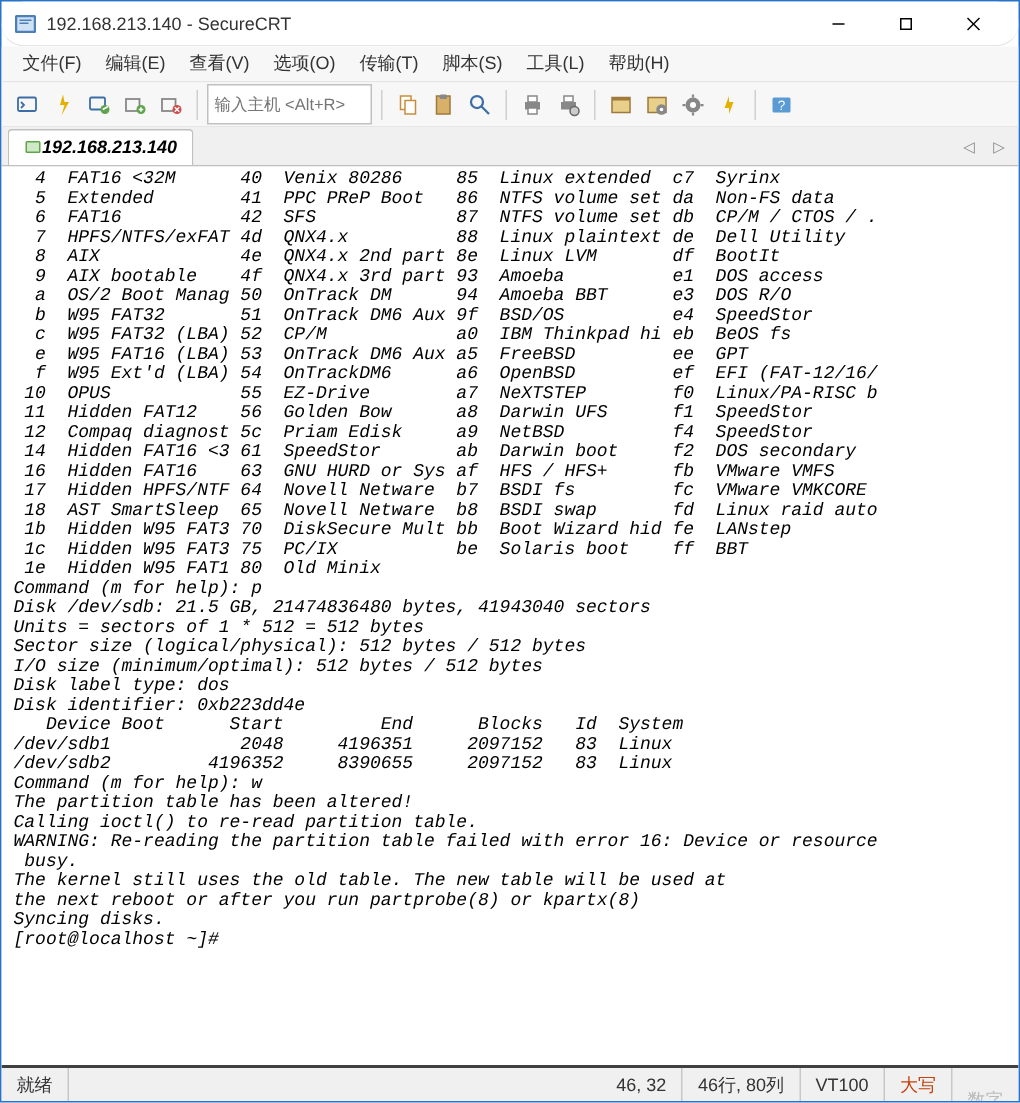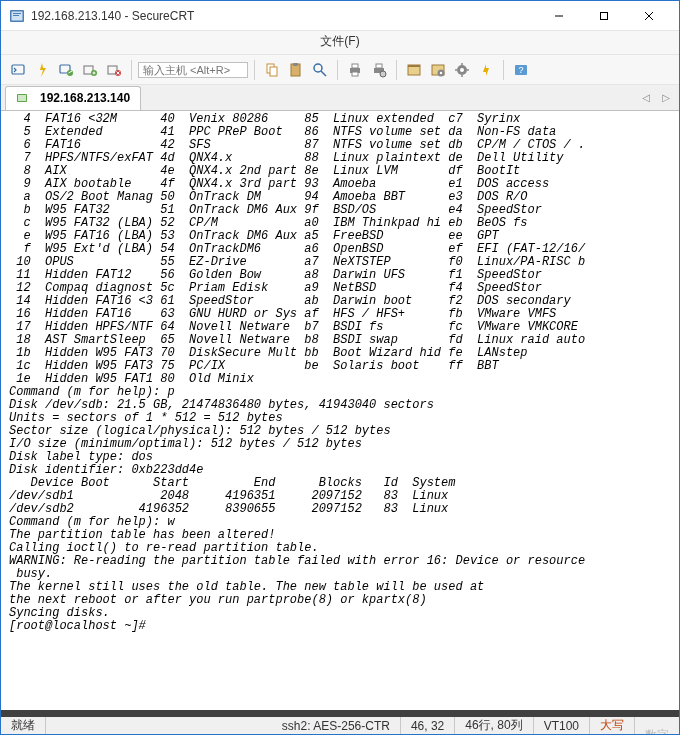--- a/index.html
+++ b/index.html
@@ -1,34 +1,34 @@
 <!DOCTYPE html>
 <html><head>
 <meta charset="utf-8">
 <style>
 * { margin:0; padding:0; box-sizing:border-box; }
 body { font-family:Tahoma,"Microsoft YaHei",sans-serif; font-size:12px; background:#fff; width:680px; height:735px; overflow:hidden; border:1px solid #2773c9; display:flex; flex-direction:column; }
-.titlebar { display:flex; align-items:center; height:30px; background:#fff; padding:0 8px; border-bottom:1px solid #e5e5e5; }
+.titlebar { display:flex; align-items:center; height:30px; background:#fff; padding:0 8px; border-bottom:1px solid #e5e5e5;border-radius:15px; }
 .title-icon { width:16px; height:16px; margin-right:6px; display:inline-flex; }
 .title-text { flex:1; font-size:12px; color:#333; }
 .win-btn { width:45px; height:29px; display:flex; align-items:center; justify-content:center; cursor:pointer; }
-.menubar { display:flex; align-items:center; height:24px; padding:0 8px; gap:4px; border-bottom:1px solid #e5e5e5; background:#f7f7f7;flex-direction:column; }
+.menubar { display:flex; align-items:center; height:24px; padding:0 8px; gap:4px; border-bottom:1px solid #e5e5e5; background:#f7f7f7; }
 .menu-item { padding:2px 6px; cursor:pointer; color:#333; }
 .toolbar-row { display:flex; align-items:center; height:30px; padding:2px 6px; gap:2px; border-bottom:1px solid #e5e5e5; background:#f7f7f7; }
 .tb-btn { width:22px; height:22px; display:flex; align-items:center; justify-content:center; cursor:pointer; border:1px solid transparent; border-radius:2px; }
-.host-input { height:16px; width:110px; border:1px solid #c0c0c0; font-size:11px; padding:0 4px; color:#888; }
+.host-input { height:27px; width:110px; border:1px solid #c0c0c0; font-size:11px; padding:0 4px; color:#888; }
 .tb-sep { width:1px; height:20px; background:#d0d0d0; margin:0 4px; }
 .tabbar { display:flex; align-items:center; height:26px; background:#f0f0f0; border-bottom:1px solid #c0c0c0; padding:0 4px; }
-.tab { display:flex; align-items:center; gap:12px; height:24px; padding:0 10px; background:#fff; border:1px solid #c0c0c0; border-bottom:none; border-radius:3px 3px 0 0; font-weight:bold; cursor:pointer; }
+.tab { display:flex; align-items:center; gap:0; height:24px; padding:0 10px; background:#fff; border:1px solid #c0c0c0; border-bottom:none; border-radius:3px 3px 0 0; font-weight:bold; cursor:pointer;font-style:italic; }
 .tab-icon { width:12px; height:12px; }
 .tab-nav { margin-left:auto; display:flex; gap:2px; }
 .tab-nav-btn { width:18px; height:18px; display:flex; align-items:center; justify-content:center; cursor:pointer; color:#888; font-size:10px; }
 .terminal { flex:1; font-family:Consolas,"Courier New",monospace; font-size:12px; line-height:13px; color:#000; background:#fff; white-space:pre; padding:2px 8px; overflow:hidden;font-style:italic; }
 .term-row { display:block; }
-.statusbar { display:flex; align-items:center; height:24px; background:#f0f0f0; border-top:7px solid #404040; font-size:12px; color:#333; }
+.statusbar { display:flex; align-items:center; height:24px; background:#f0f0f0; border-top:2px solid #404040; font-size:12px; color:#333; }
 .sb-cell { padding:0 10px; border-right:1px solid #c8c8c8; height:100%; display:flex; align-items:center; }
 .sb-cell:last-child { border-right:none;margin-top:20px; }
 .sb-spacer { flex:1; }
 svg { display:block; }
 </style>
 </head>
 <body>
 
 <div class="titlebar">
   <span class="title-icon">
@@ -192,19 +192,18 @@
     <div class="tab-nav-btn">◁</div>
     <div class="tab-nav-btn">▷</div>
   </div>
 </div>
 
 <div class="terminal" id="terminal"><span class="term-row">  4  FAT16 &lt;32M      40  Venix 80286     85  Linux extended  c7  Syrinx</span><span class="term-row">  5  Extended        41  PPC PReP Boot   86  NTFS volume set da  Non-FS data</span><span class="term-row">  6  FAT16           42  SFS             87  NTFS volume set db  CP/M / CTOS / .</span><span class="term-row">  7  HPFS/NTFS/exFAT 4d  QNX4.x          88  Linux plaintext de  Dell Utility</span><span class="term-row">  8  AIX             4e  QNX4.x 2nd part 8e  Linux LVM       df  BootIt</span><span class="term-row">  9  AIX bootable    4f  QNX4.x 3rd part 93  Amoeba          e1  DOS access</span><span class="term-row">  a  OS/2 Boot Manag 50  OnTrack DM      94  Amoeba BBT      e3  DOS R/O</span><span class="term-row">  b  W95 FAT32       51  OnTrack DM6 Aux 9f  BSD/OS          e4  SpeedStor</span><span class="term-row">  c  W95 FAT32 (LBA) 52  CP/M            a0  IBM Thinkpad hi eb  BeOS fs</span><span class="term-row">  e  W95 FAT16 (LBA) 53  OnTrack DM6 Aux a5  FreeBSD         ee  GPT</span><span class="term-row">  f  W95 Ext'd (LBA) 54  OnTrackDM6      a6  OpenBSD         ef  EFI (FAT-12/16/</span><span class="term-row"> 10  OPUS            55  EZ-Drive        a7  NeXTSTEP        f0  Linux/PA-RISC b</span><span class="term-row"> 11  Hidden FAT12    56  Golden Bow      a8  Darwin UFS      f1  SpeedStor</span><span class="term-row"> 12  Compaq diagnost 5c  Priam Edisk     a9  NetBSD          f4  SpeedStor</span><span class="term-row"> 14  Hidden FAT16 &lt;3 61  SpeedStor       ab  Darwin boot     f2  DOS secondary</span><span class="term-row"> 16  Hidden FAT16    63  GNU HURD or Sys af  HFS / HFS+      fb  VMware VMFS</span><span class="term-row"> 17  Hidden HPFS/NTF 64  Novell Netware  b7  BSDI fs         fc  VMware VMKCORE</span><span class="term-row"> 18  AST SmartSleep  65  Novell Netware  b8  BSDI swap       fd  Linux raid auto</span><span class="term-row"> 1b  Hidden W95 FAT3 70  DiskSecure Mult bb  Boot Wizard hid fe  LANstep</span><span class="term-row"> 1c  Hidden W95 FAT3 75  PC/IX           be  Solaris boot    ff  BBT</span><span class="term-row"> 1e  Hidden W95 FAT1 80  Old Minix</span><span class="term-row"></span><span class="term-row">Command (m for help): p</span><span class="term-row"></span><span class="term-row">Disk /dev/sdb: 21.5 GB, 21474836480 bytes, 41943040 sectors</span><span class="term-row">Units = sectors of 1 * 512 = 512 bytes</span><span class="term-row">Sector size (logical/physical): 512 bytes / 512 bytes</span><span class="term-row">I/O size (minimum/optimal): 512 bytes / 512 bytes</span><span class="term-row">Disk label type: dos</span><span class="term-row">Disk identifier: 0xb223dd4e</span><span class="term-row"></span><span class="term-row">   Device Boot      Start         End      Blocks   Id  System</span><span class="term-row">/dev/sdb1            2048     4196351     2097152   83  Linux</span><span class="term-row">/dev/sdb2         4196352     8390655     2097152   83  Linux</span><span class="term-row"></span><span class="term-row">Command (m for help): w</span><span class="term-row">The partition table has been altered!</span><span class="term-row"></span><span class="term-row">Calling ioctl() to re-read partition table.</span><span class="term-row"></span><span class="term-row">WARNING: Re-reading the partition table failed with error 16: Device or resource</span><span class="term-row"> busy.</span><span class="term-row">The kernel still uses the old table. The new table will be used at</span><span class="term-row">the next reboot or after you run partprobe(8) or kpartx(8)</span><span class="term-row">Syncing disks.</span><span class="term-row">[root@localhost ~]#</span></div>
 
 <div class="statusbar">
   <div class="sb-cell">就绪</div>
   <div class="sb-spacer"></div>
-  <div class="sb-cell">ssh2: AES-256-CTR</div>
   <div class="sb-cell">46,  32</div>
   <div class="sb-cell">46行, 80列</div>
   <div class="sb-cell">VT100</div>
   <div class="sb-cell" style="color:#c2410c">大写</div>
   <div class="sb-cell" style="color:#bbb">数字</div>
 </div>
 
 </body></html>

